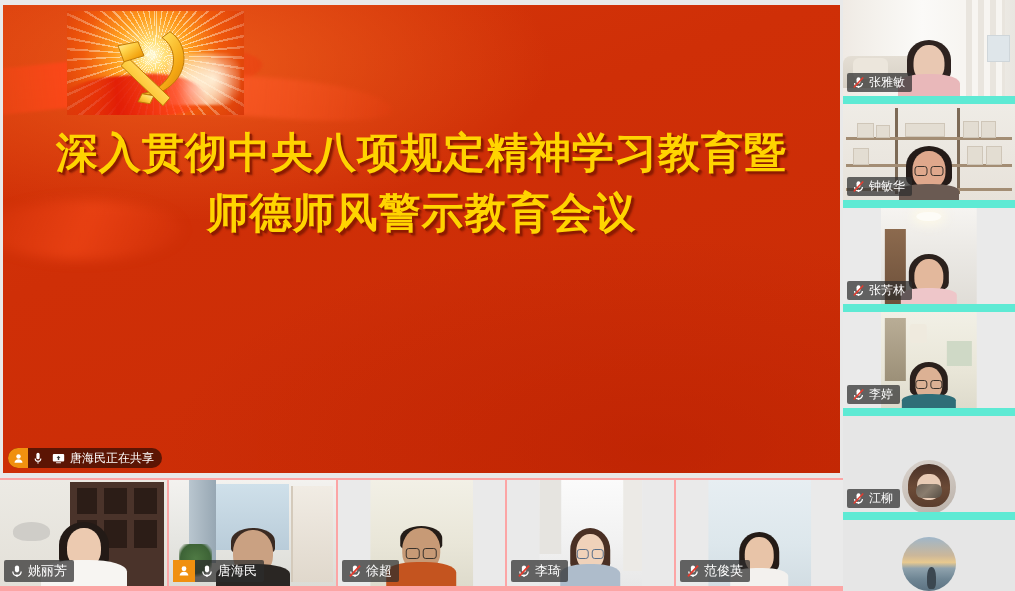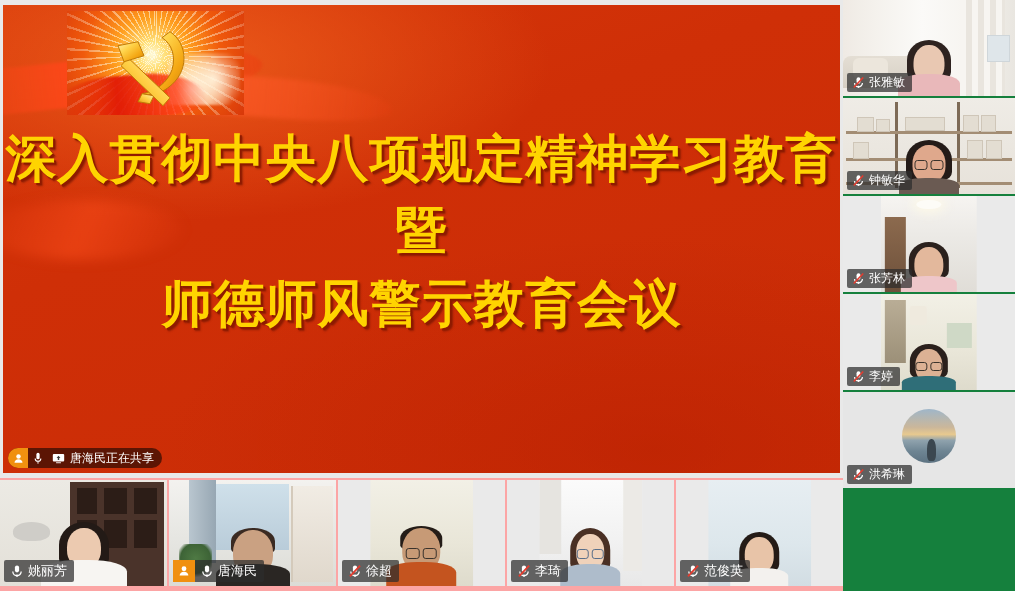--- a/index.html
+++ b/index.html
@@ -69,21 +69,21 @@
     background:linear-gradient(90deg,rgba(200,20,0,.0),rgba(225,25,5,.95) 40%,rgba(255,60,25,.8) 80%,rgba(255,80,30,0));
     border-radius:50% 60% 40% 50% / 80% 100% 40% 60%;
     transform:rotate(-5deg);filter:blur(.8px);
   }
   .emblem svg{position:absolute;left:50%;top:50%;transform:translate(-50%,-48%);}
 
   
   .slide-title{
     position:absolute;left:0;right:0;top:118px;text-align:center;
     font-family:"DejaVu Sans","Liberation Sans",sans-serif;
-    font-weight:bold;font-size:51px;line-height:1.42;
+    font-weight:bold;font-size:42px;line-height:1.42;
     color:#ffd400;letter-spacing:1px;
     text-shadow:2px 2px 0 #8e1a00, 3px 3px 2px rgba(90,15,0,.55);
     white-space:pre-line;
   }
   .slide-sub{
     position:absolute;left:0;right:0;top:315px;text-align:center;
     font-family:"DejaVu Sans","Liberation Sans",sans-serif;
     font-weight:bold;font-size:30px;line-height:1.42;
     color:#ffd400;letter-spacing:1px;
     text-shadow:2px 2px 0 #8e1a00, 3px 3px 2px rgba(90,15,0,.5);
@@ -105,21 +105,21 @@
   }
   .share-txt{
     display:flex;align-items:center;padding:0 8px 0 2px;
     font-family:"DejaVu Sans","Liberation Sans",sans-serif;
     font-size:12px;color:#fff;white-space:nowrap;
   }
 
   
   .sidebar{
     position:absolute;left:843px;top:0;width:172px;height:591px;
-    background:#15803d;display:flex;flex-direction:column;gap:2px;
+    background:#5eead4;display:flex;flex-direction:column;gap:8px;
   }
   .side-tile{
     position:relative;width:172px;height:96px;background:#e6e6e6;overflow:hidden;
     flex:0 0 96px;
   }
   .side-tile:last-child{flex:0 0 96px;}
 
   
   .filmstrip{
     position:absolute;left:0;top:478px;width:843px;height:113px;
@@ -451,20 +451,38 @@
               <rect x="5.6" y="1.6" width="4.8" height="8" rx="2.4" fill="#fff"></rect>
               <path d="M3.2 8.6a4.8 4.8 0 0 0 9.6 0" stroke="#fff" stroke-width="1.5" fill="none"></path>
               <rect x="7.2" y="12" width="1.6" height="2.6" fill="#fff"></rect>
               <line x1="2.2" y1="14.2" x2="13.8" y2="1.8" stroke="#e23b2e" stroke-width="2"></line>
             </svg>
         </span>
         <span class="nm">李婷</span>
       </div>
     </div>
 
+    <div class="side-tile">
+      <div class="avatar person">
+        <div class="hair"></div>
+          <div class="face"></div>
+          <div class="mask"></div>
+      </div>
+      <div class="badge">
+        <span class="micwrap">
+          <svg width="13" height="13" viewBox="0 0 16 16">
+              <rect x="5.6" y="1.6" width="4.8" height="8" rx="2.4" fill="#fff"></rect>
+              <path d="M3.2 8.6a4.8 4.8 0 0 0 9.6 0" stroke="#fff" stroke-width="1.5" fill="none"></path>
+              <rect x="7.2" y="12" width="1.6" height="2.6" fill="#fff"></rect>
+              <line x1="2.2" y1="14.2" x2="13.8" y2="1.8" stroke="#e23b2e" stroke-width="2"></line>
+            </svg>
+        </span>
+        <span class="nm">江柳</span>
+      </div>
+    </div>
 
     <div class="side-tile">
       <div class="avatar sunset"></div>
       <div class="badge">
         <span class="micwrap">
           <svg width="13" height="13" viewBox="0 0 16 16">
               <rect x="5.6" y="1.6" width="4.8" height="8" rx="2.4" fill="#fff"></rect>
               <path d="M3.2 8.6a4.8 4.8 0 0 0 9.6 0" stroke="#fff" stroke-width="1.5" fill="none"></path>
               <rect x="7.2" y="12" width="1.6" height="2.6" fill="#fff"></rect>
               <line x1="2.2" y1="14.2" x2="13.8" y2="1.8" stroke="#e23b2e" stroke-width="2"></line>

